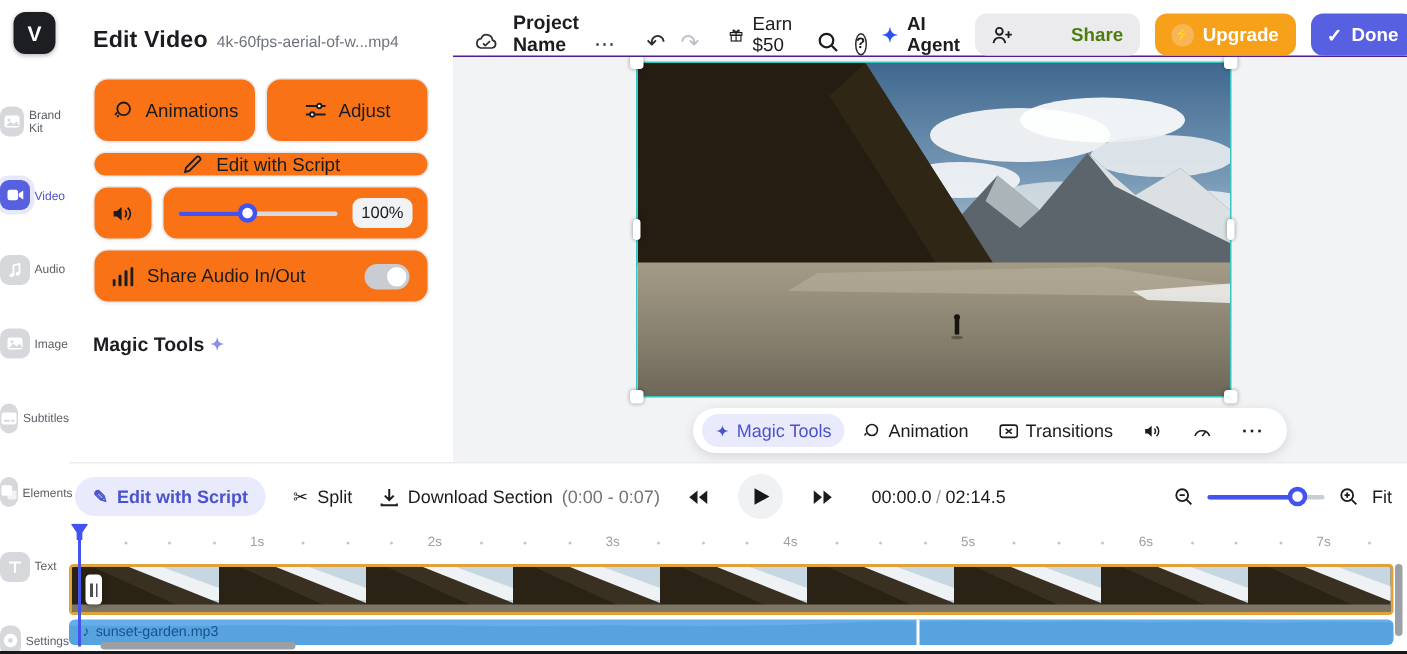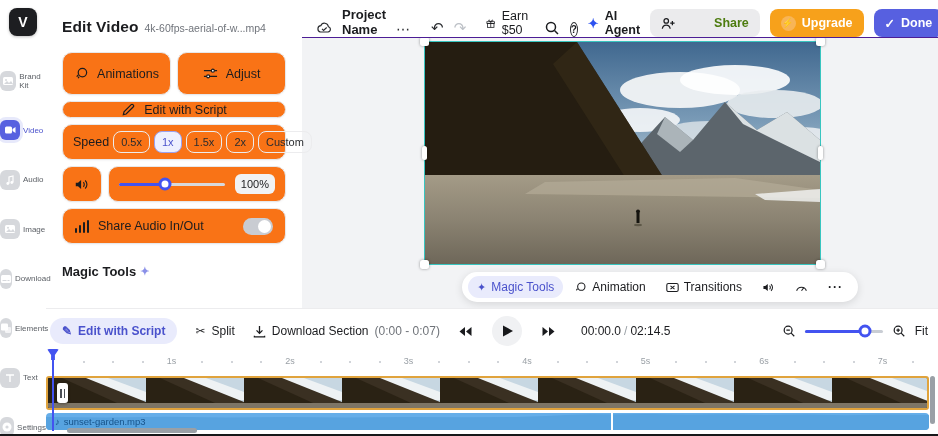--- a/index.html
+++ b/index.html
@@ -187,21 +187,21 @@
           </span>
           <span class="rail-label">Image</span>
         </div>
         <div class="rail-item">
           <span class="rail-ico">
             <svg viewBox="0 0 12 12">
               <rect x="1" y="2" width="10" height="8" rx="1.5" fill="#fff"></rect>
               <path d="M2.5 7.5h4M7.5 7.5h2" stroke="#d6d8dc" stroke-width="1.2"></path>
             </svg>
           </span>
-          <span class="rail-label">Download</span>
+          <span class="rail-label">Subtitles</span>
         </div>
         <div class="rail-item">
           <span class="rail-ico">
             <svg viewBox="0 0 12 12">
               <rect x="1" y="1.5" width="7" height="7" rx="1.2" fill="#fff"></rect>
               <rect x="5" y="5" width="6" height="6" rx="1.2" fill="#fff" opacity=".7"></rect>
             </svg>
           </span>
           <span class="rail-label">Elements</span>
         </div>
@@ -246,30 +246,20 @@
               <circle cx="5.5" cy="11" r="1.6" fill="#fff"></circle>
           </svg>
           <span>Adjust</span>
         </div>
       </div>
       <div class="card btn-card" style="height:43px">
         <svg viewBox="0 0 16 16" fill="none" stroke="#1b1c1f" stroke-width="1.3">
           <path d="M2.5 13.5l.7-3L10.9 2.8a1.2 1.2 0 0 1 1.7 0l.6.6a1.2 1.2 0 0 1 0 1.7L5.5 12.8z"></path>
         </svg>
         <span>Edit with Script</span>
-      </div>
-      <div class="card speed-card">
-        <span class="speed-label">Speed</span>
-        <span id="speedPills" style="display:flex;gap:4px">
-            <span class="speed-pill">0.5x</span>
-            <span class="speed-pill sel">1x</span>
-            <span class="speed-pill">1.5x</span>
-            <span class="speed-pill">2x</span>
-            <span class="speed-pill">Custom</span>
-          </span>
       </div>
       <div class="vol-row">
         <div class="card vol-btn">
           <svg viewBox="0 0 18 16" width="16" height="15" fill="none" stroke="#1b1c1f" stroke-width="1.3">
             <path d="M2 6h2.5L8 3v10L4.5 10H2z" fill="#1b1c1f" stroke="none"></path>
               <path d="M10.5 5.5a3.5 3.5 0 0 1 0 5M12.5 3.5a6 6 0 0 1 0 9"></path>
           </svg>
         </div>
         <div class="card vol-slider-card">
           <div class="slider">

